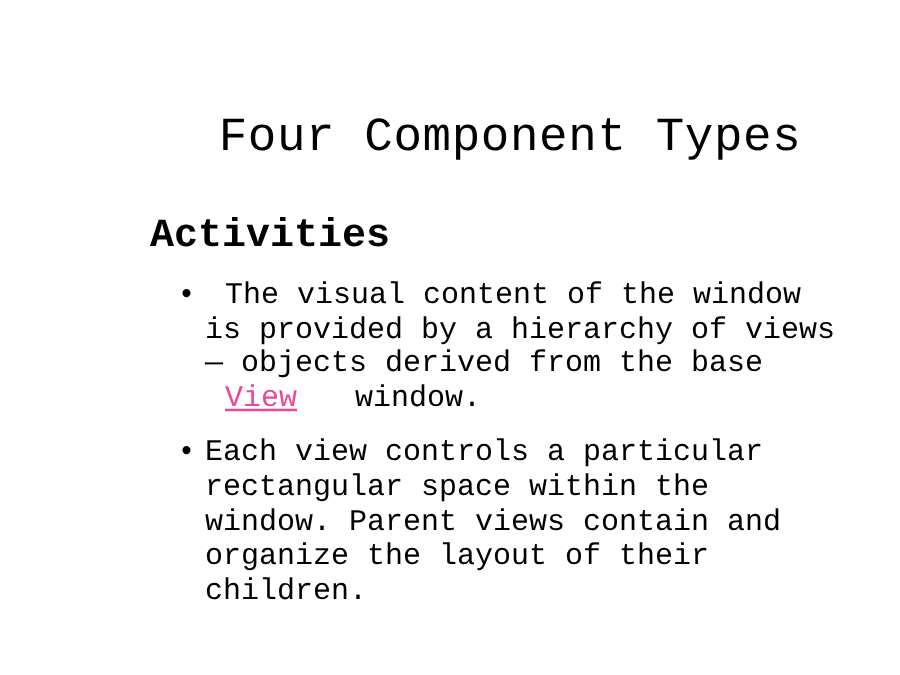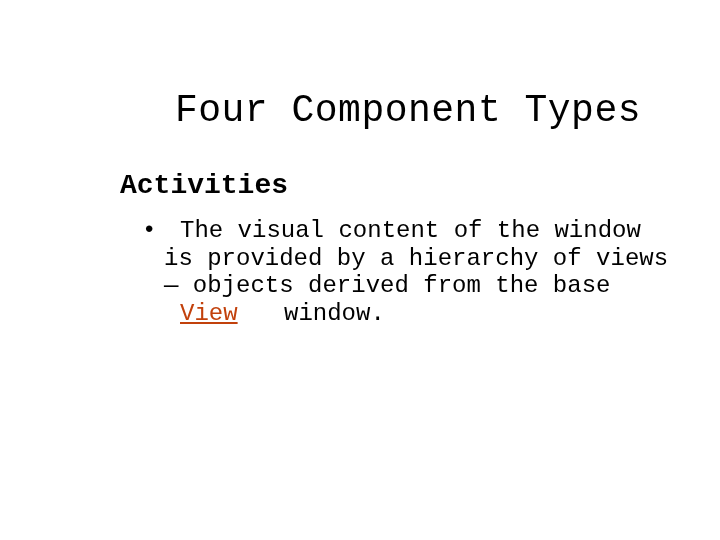--- a/index.html
+++ b/index.html
@@ -22,21 +22,21 @@
       padding: 25px 40px 40px 40px;
     }
     .title {
       font-size: 38px;
       font-weight: 400;
       text-align: center;
       margin-bottom: 38px;
       letter-spacing: 0.5px;
     }
     .subheading {
-      font-size: 28px;
+      font-size: 32px;
       font-weight: 700;
       margin-bottom: 2px;
     }
     ul {
       list-style: none;
       padding-left: 0;
     }
     li {
       font-size: 24px;
       line-height: 1.15;
@@ -45,28 +45,29 @@
       margin-bottom: 2px;
     }
     li::before {
       content: "•";
       position: absolute;
       left: 6px;
       top: 0;
       font-size: 24px;
     }
     .link {
-      color: #c2410c;
+      color: #ec4899;
       text-decoration: underline;
     }
   </style>
 </head>
 <body>
 
 <div class="slide">
   <h1 class="title">Four Component Types</h1>
   <div class="content">
     <div class="subheading">Activities</div>
     <ul>
       <li><span>The visual content of the window is provided by a hierarchy of views — objects derived from the base </span><span class="link">View</span><span> window.</span></li>
+      <li>Each view controls a particular rectangular space within the window. Parent views contain and organize the layout of their children.</li>
     </ul>
   </div>
 </div>
 
 </body></html>

